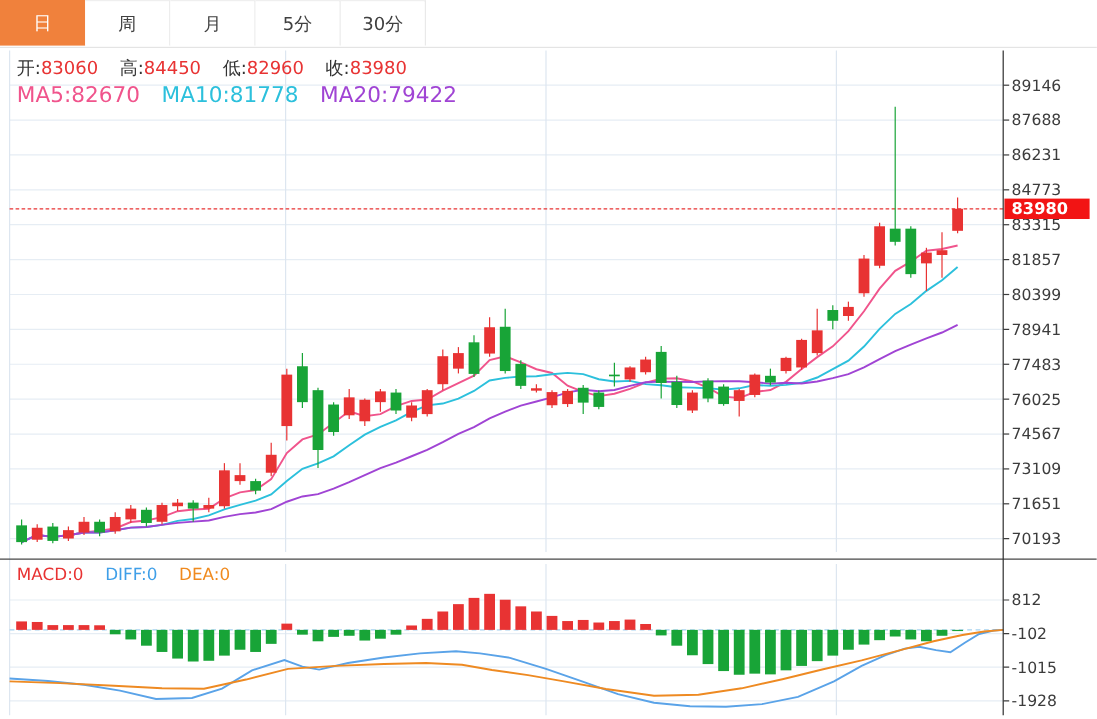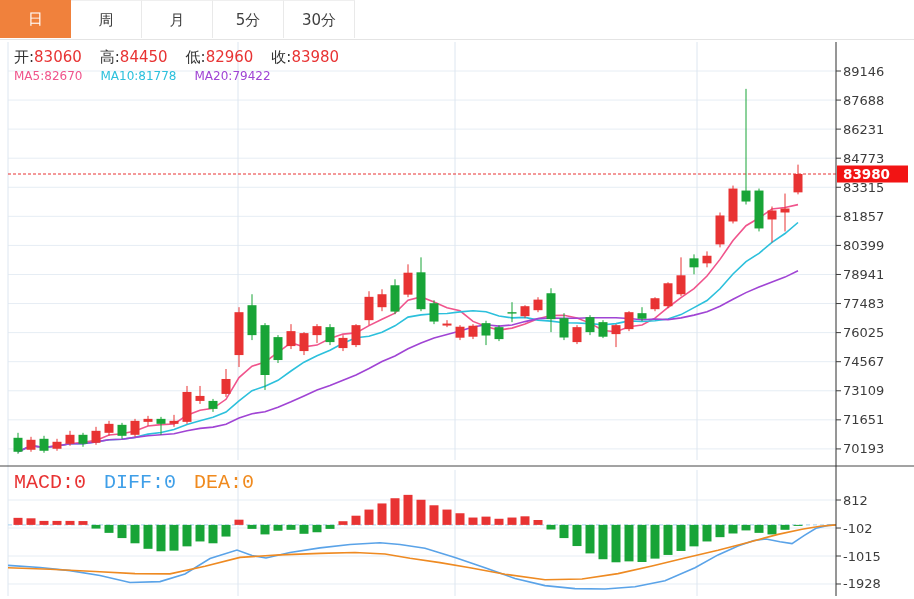--- a/index.html
+++ b/index.html
@@ -9,22 +9,22 @@
   
   .tabbar{position:absolute;top:0;left:0;width:914px;height:39px;display:flex;
           background:#fff;border-bottom:1px solid #e4e4e4;z-index:5;}
   .tab{width:71px;height:38px;line-height:38px;text-align:center;font-size:15px;
        color:#404040;border-right:1px solid #e9e9e9;border-top:1px solid #efefef;
        cursor:pointer;box-sizing:border-box;background:#fff;}
   .tab.active{color:#fff;border-top:none;border-right:none;}
   
   .inforow{position:absolute;left:14px;white-space:nowrap;z-index:4;}
   .ohlc-row{top:48px;font-size:15px;text-align:center;}
-  .ma-row{top:69px;font-size:12px;text-align:center;}
-  .macd-row{top:471px;font-size:20px;font-family:Liberation Mono, monospace;}
+  .ma-row{top:69px;font-size:18px;text-align:center;}
+  .macd-row{top:471px;font-size:14px;}
   .inforow span.grp{margin-right:18px;}
   svg{position:absolute;top:0;left:0;z-index:1;}
   text{font-family:"DejaVu Sans","Liberation Sans",sans-serif;}
 </style>
 </head>
 <body>
 
 <div class="app">
   <div class="tabbar">
       <div class="tab active" style="background: rgb(240, 129, 60);">日</div>

